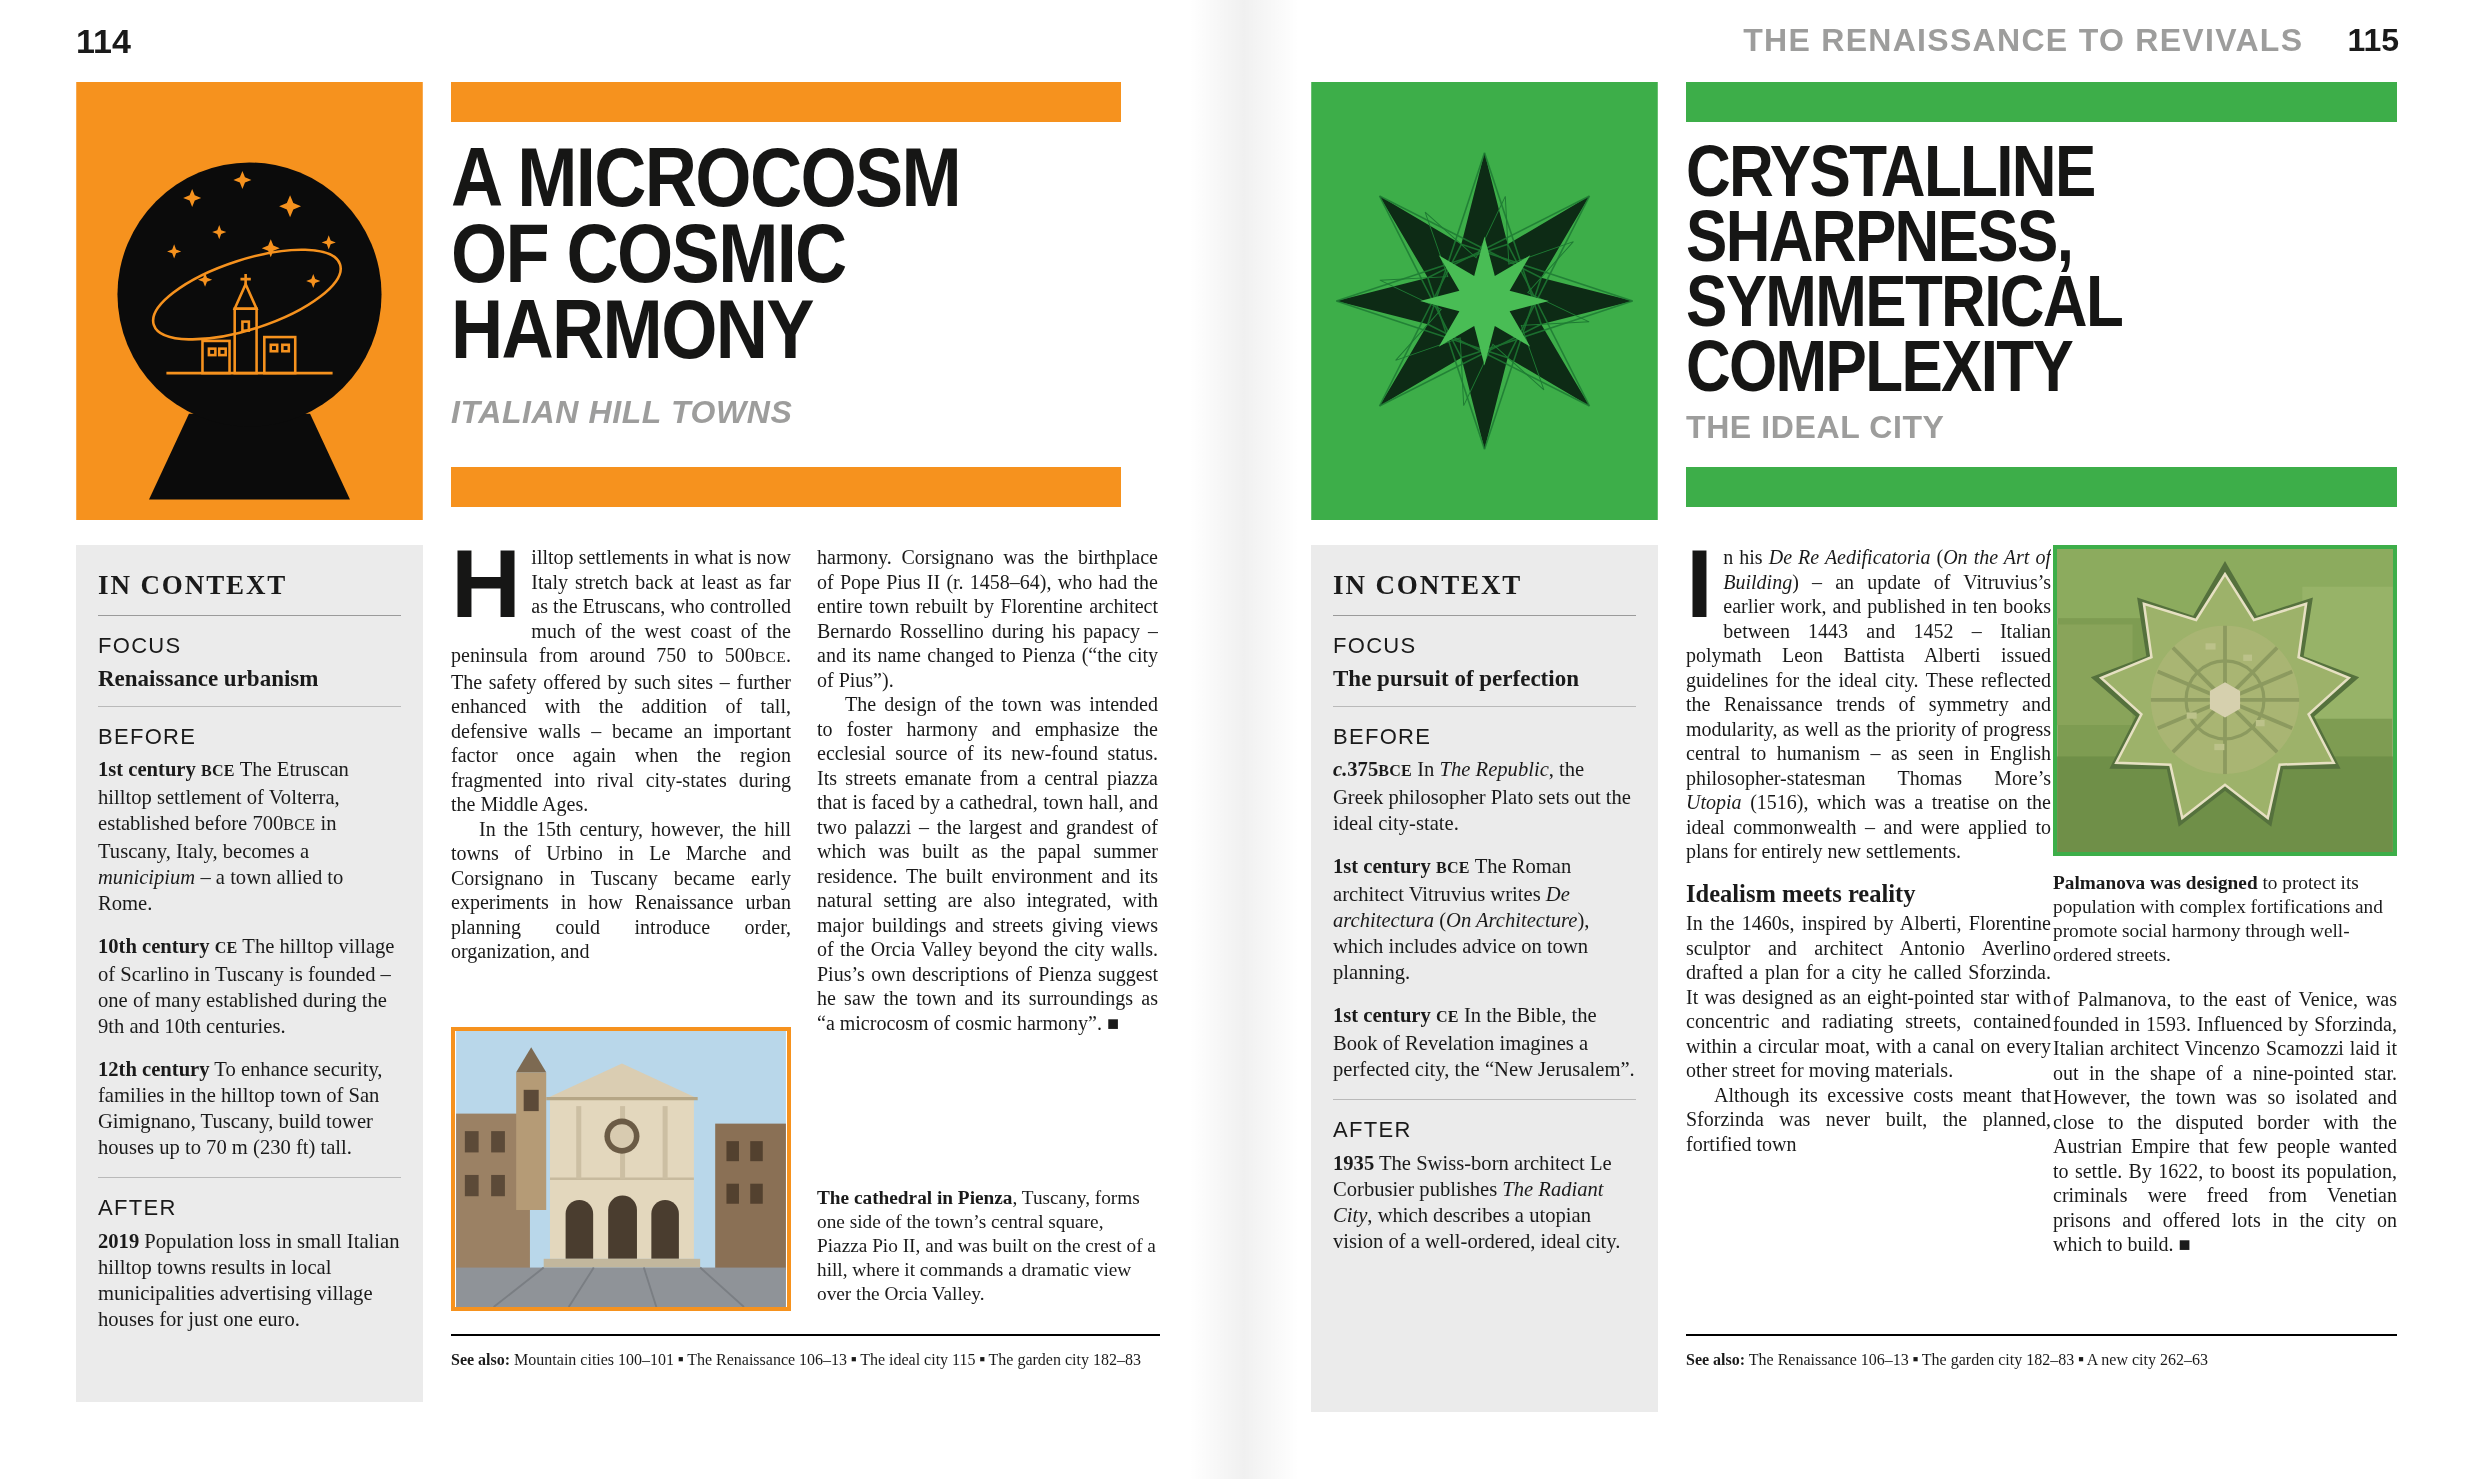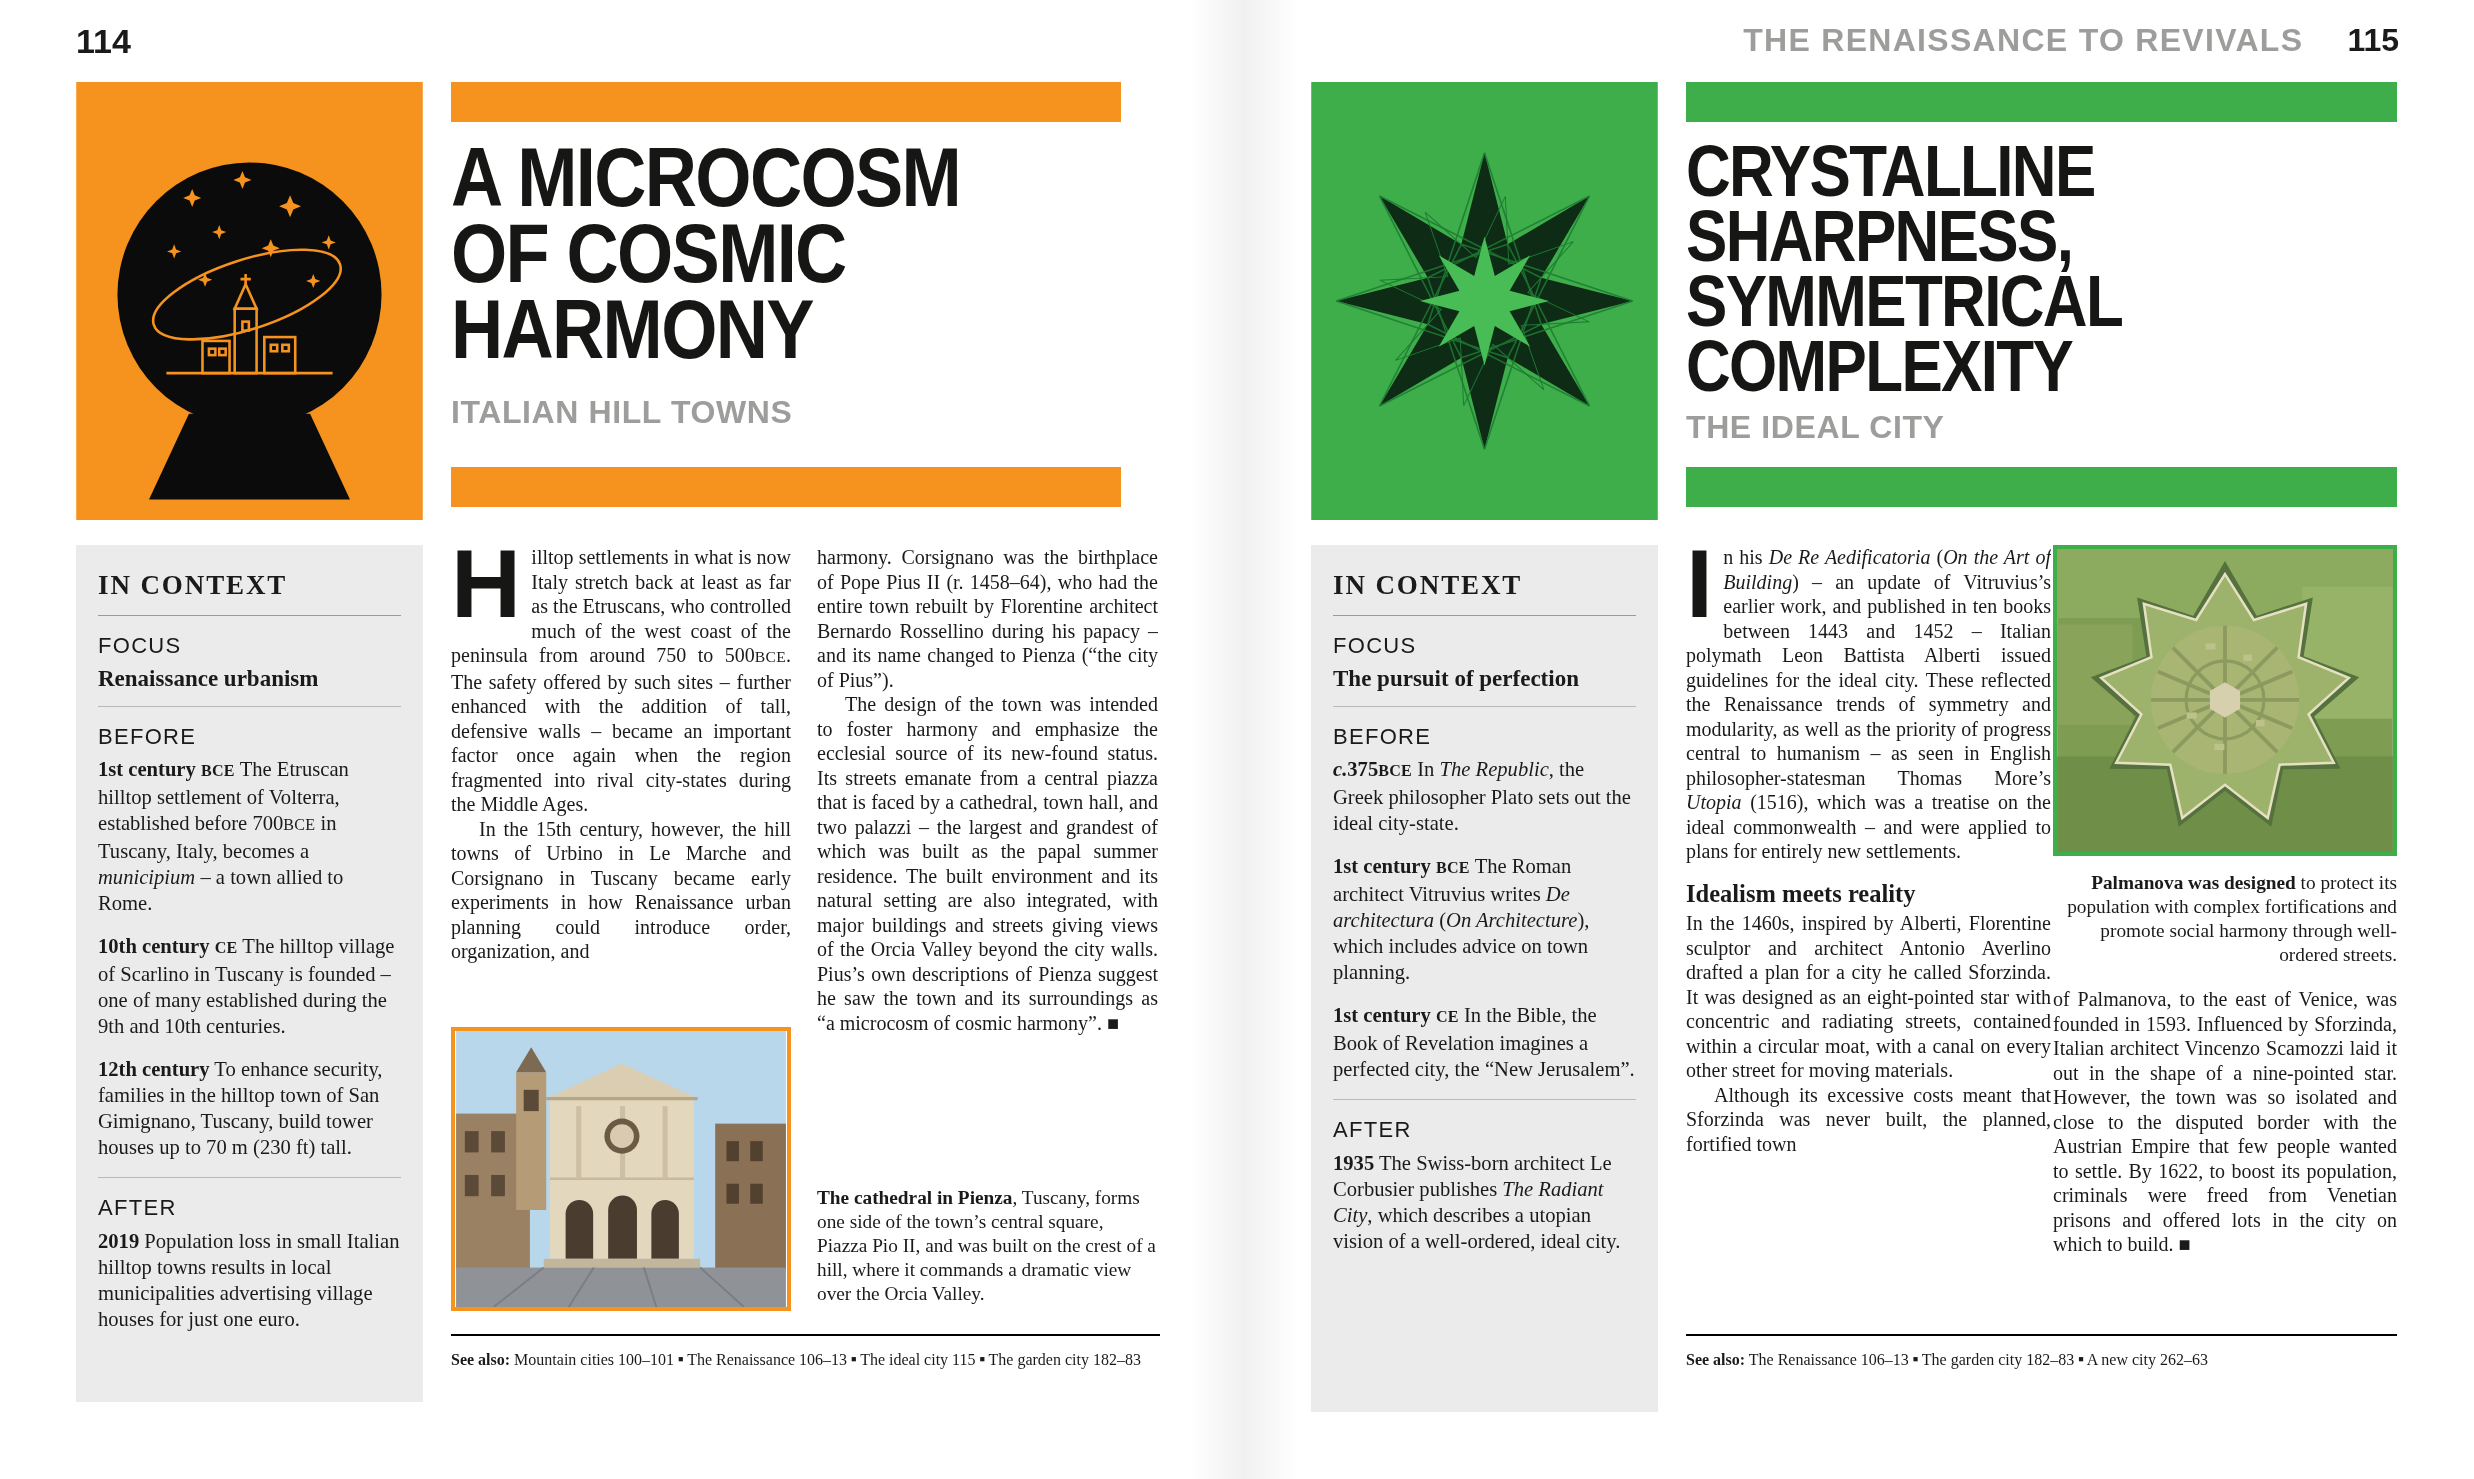--- a/index.html
+++ b/index.html
@@ -31,21 +31,21 @@
   .bar{position:absolute;left:0;right:0;height:40px;background:var(--accent);}
   .bar-top{top:0;}
   .bar-bottom{top:385px;}
   .title-lines{position:absolute;top:57px;left:0;transform:scaleX(0.86);transform-origin:left top;
     font-family:"Liberation Sans",sans-serif;font-weight:bold;color:#161615;
     letter-spacing:-1.9px;white-space:nowrap;}
   .tl-3{font-size:84px;line-height:76px;}
   .tl-4{font-size:72px;line-height:65px;}
   .kicker{position:absolute;left:0;font-family:"Liberation Sans",sans-serif;font-weight:bold;
     font-size:32px;color:var(--subtitle-gray);letter-spacing:0.6px;white-space:nowrap;}
-  .kicker-3{top:312px;}
+  .kicker-3{top:312px;font-style:italic;}
   .kicker-4{top:327px;}
   .pg-left{--accent:var(--orange);}
   .pg-right{--accent:var(--green);}
 
   
   .ctx{position:absolute;top:545px;width:347px;background:var(--context-bg);
        padding:24.5px 22px 22px;min-height:857px;}
   .ctx-heading{font-family:"Liberation Serif",serif;font-weight:bold;font-size:27px;
        letter-spacing:1.9px;margin:0 0 13px;}
   .ctx-rule{border-top:1.9px solid #9A9A9A;margin:14px 0;}
@@ -286,21 +286,21 @@
         <g fill="#BCC28A">
           <rect x="236" y="150" width="16" height="10"></rect>
             <rect x="296" y="168" width="14" height="10"></rect>
           <rect x="206" y="260" width="16" height="10"></rect>
             <rect x="316" y="272" width="14" height="10"></rect>
           <rect x="250" y="310" width="16" height="10"></rect>
         </g>
       </svg>
     </figure>
 
-    <figcaption class="caption" style="left:2053px;top:871px;width:344px;text-align:right;"><b>Palmanova was designed</b> to protect its population with complex fortifications and promote social harmony through well-ordered streets.</figcaption>
+    <figcaption class="caption" style="left:2053px;top:871px;width:344px;"><b>Palmanova was designed</b> to protect its population with complex fortifications and promote social harmony through well-ordered streets.</figcaption>
 
     <div class="col" style="left:2053px;top:987px;width:344px;height:344px;overflow:hidden;">
       <p>of Palmanova, to the east of Venice, was founded in 1593. Influenced by Sforzinda, Italian architect Vincenzo Scamozzi laid it out in the shape of a nine-pointed star. However, the town was so isolated and close to the disputed border with the Austrian Empire that few people wanted to settle. By 1622, to boost its population, criminals were freed from Venetian prisons and offered lots in the city on which to build. ■</p>
     </div>
 
     <div class="seealso" style="left:1686px;top:1334px;width:711px;"><b>See also:</b> The Renaissance 106–13 <span class="sq">■</span> The garden city 182–83 <span class="sq">■</span> A new city 262–63</div>
   </div>
 
 </div>
 

